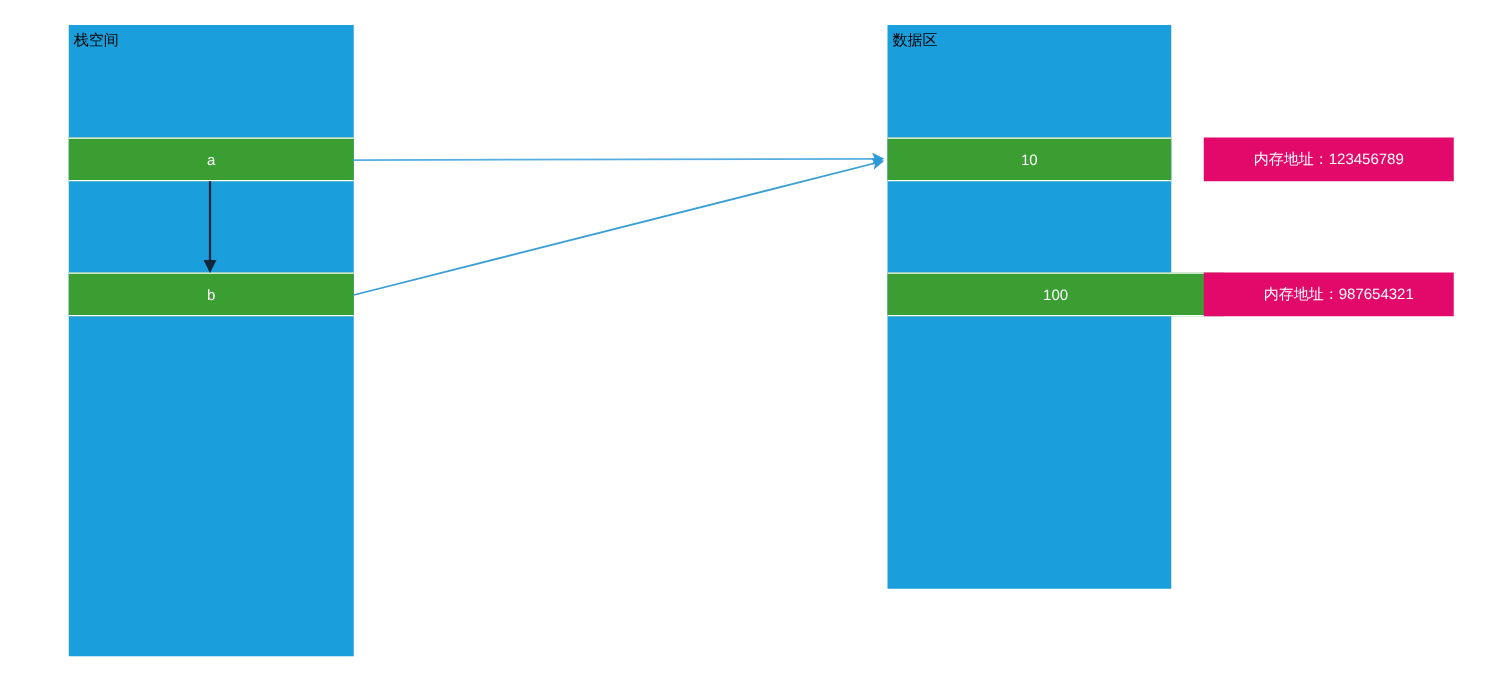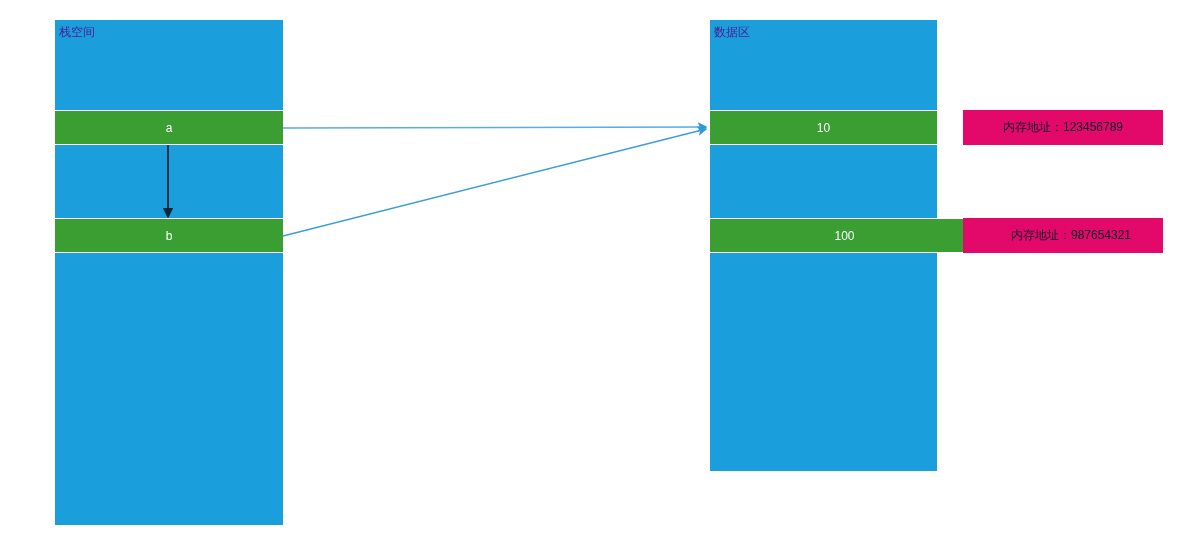--- a/index.html
+++ b/index.html
@@ -25,21 +25,21 @@
   
   .column {
     position: absolute;
     background: #1b9fdc;
     box-sizing: border-box;
   }
   .column-title {
     position: absolute;
     left: 4px;
     top: 5px;
-    color: #4c1d95;
+    color: #000000;
     font-size: 12px;
     line-height: 15px;
     white-space: nowrap;
     font-weight: normal;
   }
 
   
   .slot {
     position: absolute;
     background: #3a9e32;
@@ -50,21 +50,21 @@
     justify-content: center;
     box-sizing: border-box;
     border-top: 1px solid #ffffff;
     border-bottom: 1px solid #ffffff;
   }
 
   
   .addr-box {
     position: absolute;
     background: #e2096b;
-    color: #0f172a;
+    color: #ffffff;
     font-size: 12px;
     display: flex;
     align-items: center;
     justify-content: center;
     box-sizing: border-box;
     white-space: nowrap;
   }
 
   
   #arrows {

